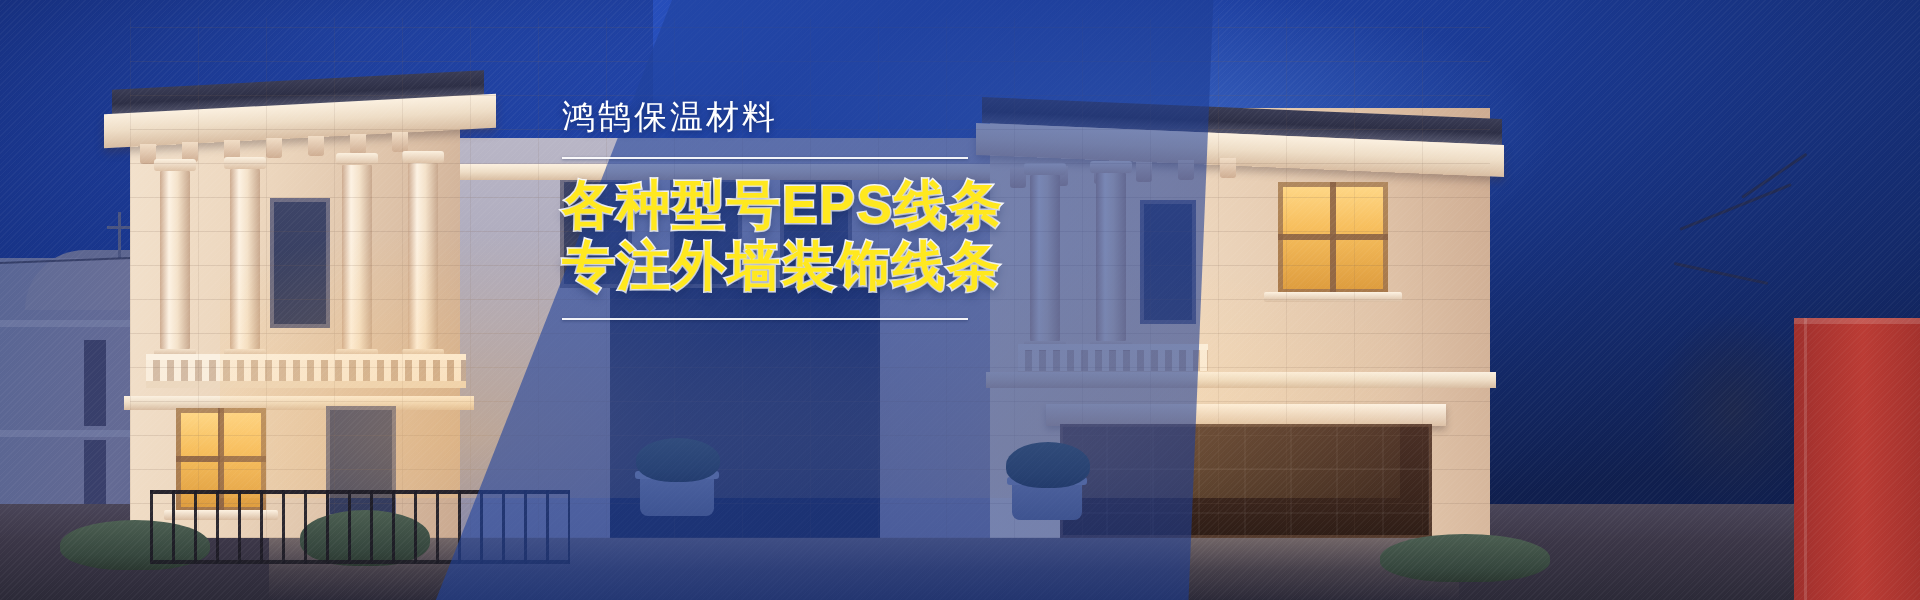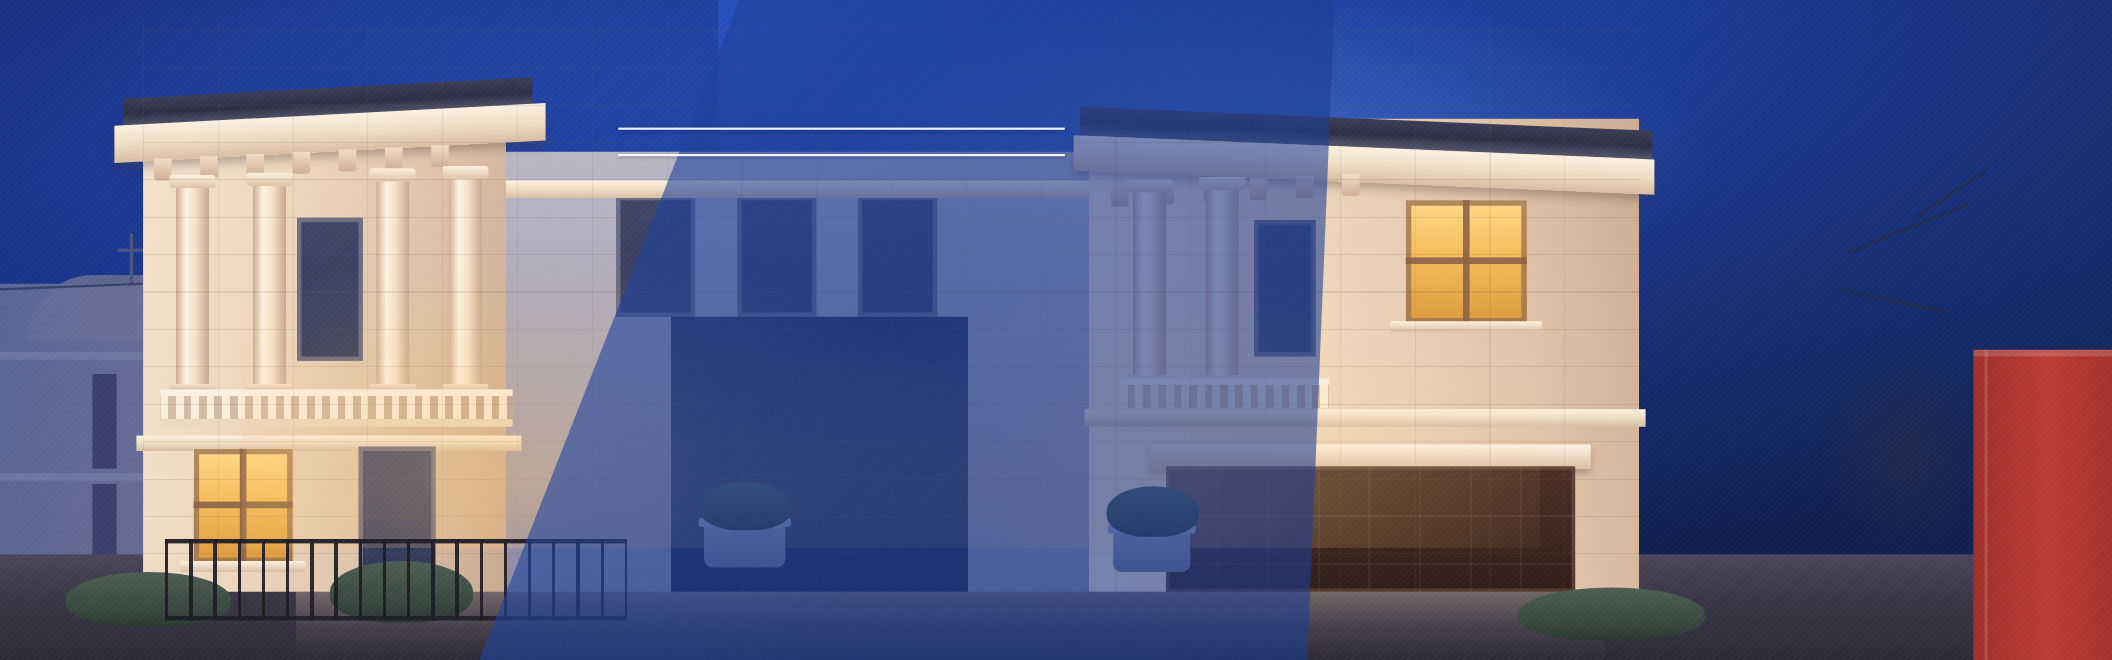--- a/index.html
+++ b/index.html
@@ -420,23 +420,26 @@
 
   <div class="hatch"></div>
 
   <div class="overlay-panel">
     <div class="panel-shape"></div>
     <div class="panel-edge-glow"></div>
   </div>
 
   <div class="content">
 
+    <div class="brand">鸿鹄保温材料</div>
 
     <div class="rule"></div>
 
-
+    <div class="headline">各种型号EPS线条</div>
+
+    <div class="headline">专注外墙装饰线条</div>
 
     <div class="rule lower"></div>
 
 
   </div>
 
 </div>
 
 </body></html>

